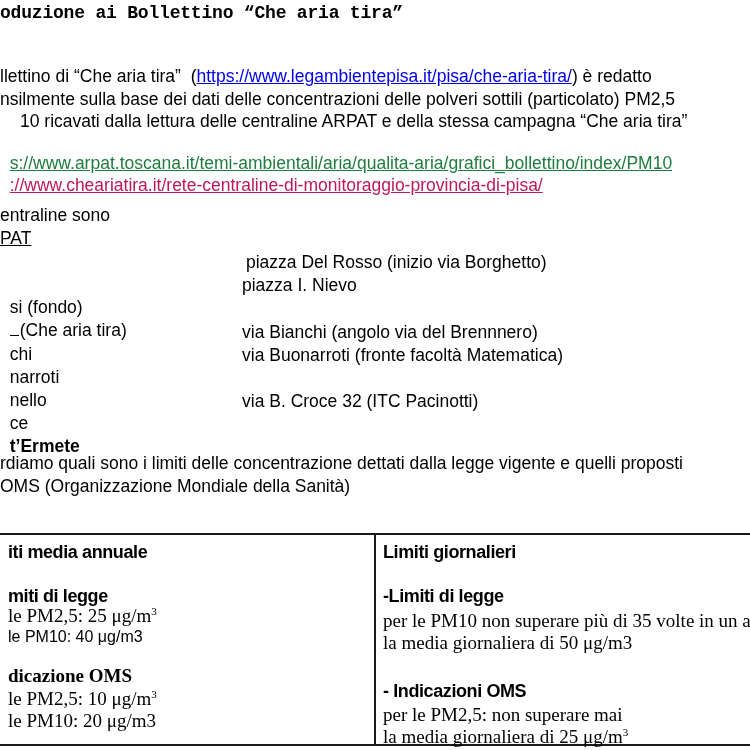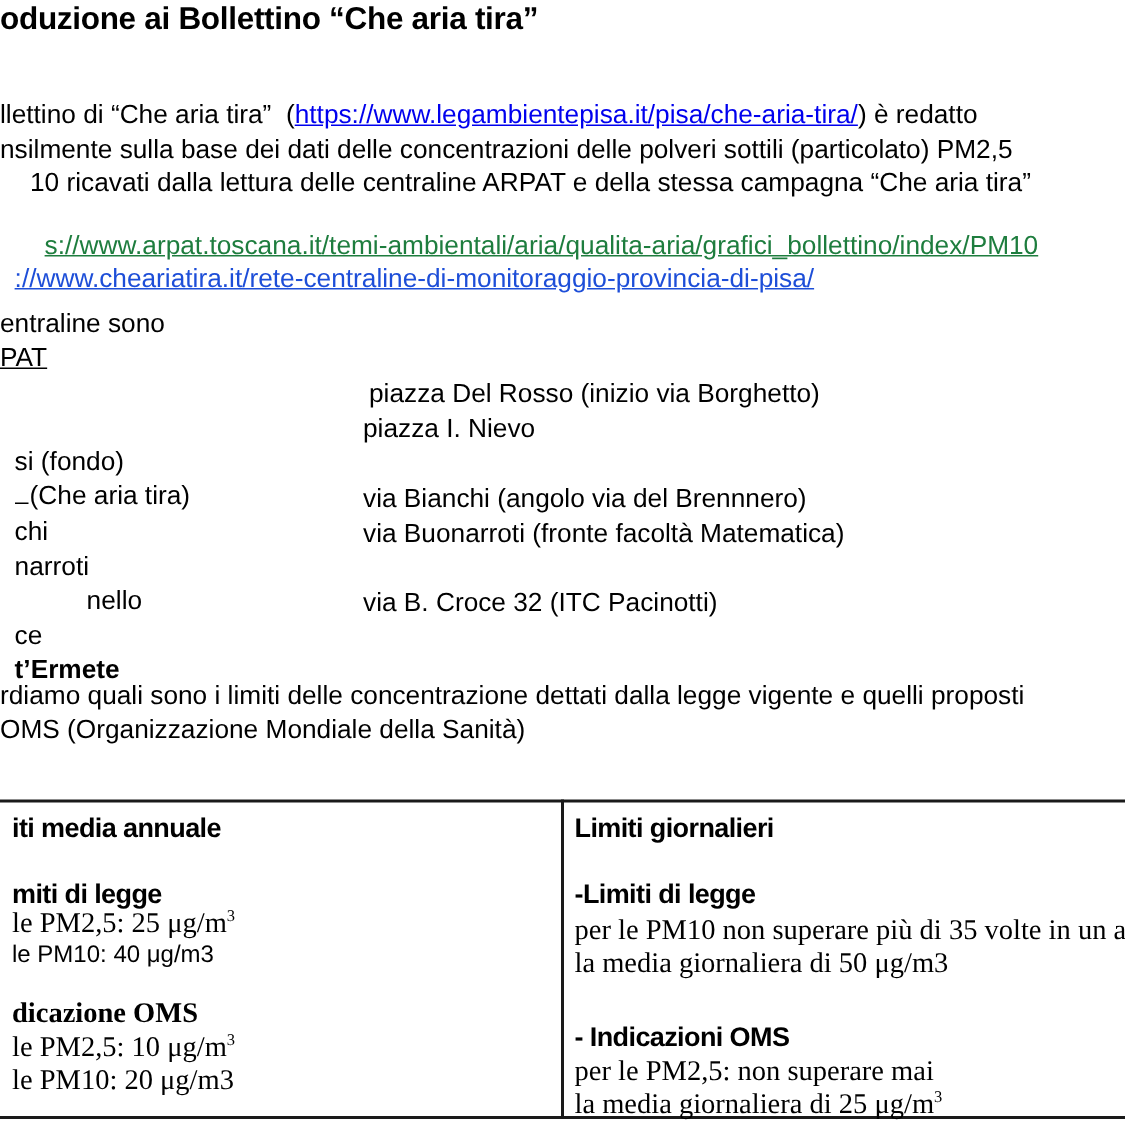--- a/index.html
+++ b/index.html
@@ -7,46 +7,46 @@
     width:750px;height:750px;
     background:#ffffff;
     position:relative;
     overflow:hidden;
     color:#000000;
     font-family:"Liberation Sans", sans-serif;
   }
   .line{position:absolute;white-space:pre;line-height:22px;}
   .sans{font-family:"Liberation Sans", sans-serif;font-size:17.5px;}
   .serif{font-family:"Liberation Serif", serif;font-size:19px;}
-  .title{font-family:Liberation Sans, sans-serif;font-size:21px;font-weight:bold;letter-spacing:-0.2px;}
+  .title{font-family:Liberation Mono, monospace;font-size:18px;font-weight:bold;letter-spacing:-0.2px;}
   .tbold{font-family:"Liberation Sans", sans-serif;font-size:18px;font-weight:bold;letter-spacing:-0.4px;}
   .tboldserif{font-family:"Liberation Serif", serif;font-size:19px;font-weight:bold;}
   .bigsans{font-family:"Liberation Sans", sans-serif;font-size:16px;}
   a.lnk{text-decoration:underline;cursor:pointer;text-align:right;}
   .lnk-blue{color:#0000ee;}
   .lnk-green{color:#1e7d3e;}
-  .lnk-indigo{color:#1d4ed8;margin-top:23px;}
+  .lnk-indigo{color:#be185d;margin-top:23px;}
   .u{text-decoration:underline;}
   .col2{position:absolute;left:242px;top:0;}
   .col2-first{left:246px;}
   .sliver{display:inline-block;width:9px;height:13px;border-bottom:1px solid #000;margin-right:1px;}
   .hborder{position:absolute;left:0;width:750px;height:2px;background:#1a1a1a;}
   .vborder{position:absolute;width:2px;background:#1a1a1a;}
   sup{font-size:11px;line-height:0;}
 </style>
 </head>
 <body>
 
 <div class="line title" style="left:0;top:2px;">oduzione ai Bollettino “Che aria tira”</div>
 
 <div class="line sans" style="left:0;top:65px;"><span>llettino di “Che aria tira”  (</span><a class="lnk lnk-blue">https://www.legambientepisa.it/pisa/che-aria-tira/</a><span>) è redatto</span></div>
 <div class="line sans" style="left:0;top:88px;">nsilmente sulla base dei dati delle concentrazioni delle polveri sottili (particolato) PM2,5</div>
 <div class="line sans" style="left:0;top:110px;padding-left:20px;">10 ricavati dalla lettura delle centraline ARPAT e della stessa campagna “Che aria tira”</div>
 
-<div class="line sans" style="left:0;top:130px;padding-left:20px;">
+<div class="line sans" style="left:0;top:130px;">
   <a class="lnk lnk-green">s://www.arpat.toscana.it/temi-ambientali/aria/qualita-aria/grafici_bollettino/index/PM10</a>
 </div>
 <div class="line sans" style="left:0;top:152px;">
   <a class="lnk lnk-indigo">://www.cheariatira.it/rete-centraline-di-monitoraggio-provincia-di-pisa/</a>
 </div>
 
 <div class="line sans" style="left:0;top:204px;">entraline sono</div>
 <div class="line sans u" style="left:0;top:227px;">PAT</div>
 
 <div class="line sans" style="left:0;top:251px;">
@@ -60,21 +60,21 @@
   <span class="sliver"></span><span>(Che aria tira)</span>
 </div>
 <div class="line sans" style="left:0;top:321px;">
   <span>chi</span>
   <span class="col2">via Bianchi (angolo via del Brennnero)</span>
 </div>
 <div class="line sans" style="left:0;top:344px;">
   <span>narroti</span>
   <span class="col2">via Buonarroti (fronte facoltà Matematica)</span>
 </div>
-<div class="line sans" style="left:0;top:367px;padding-left:48px;">
+<div class="line sans" style="left:0;top:367px;">
   <span>nello</span>
 </div>
 <div class="line sans" style="left:0;top:390px;">
   <span>ce</span>
   <span class="col2">via B. Croce 32 (ITC Pacinotti)</span>
 </div>
 <div class="line sans" style="left:0;top:413px;font-weight:bold;">
   <span>t’Ermete</span>
 </div>
 

